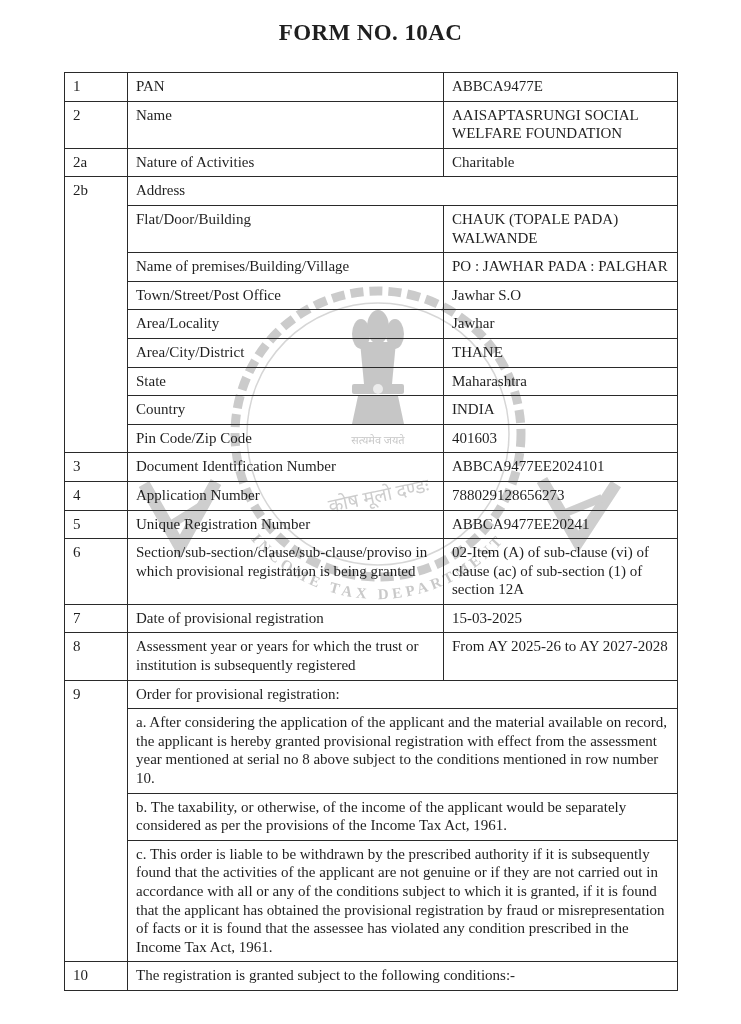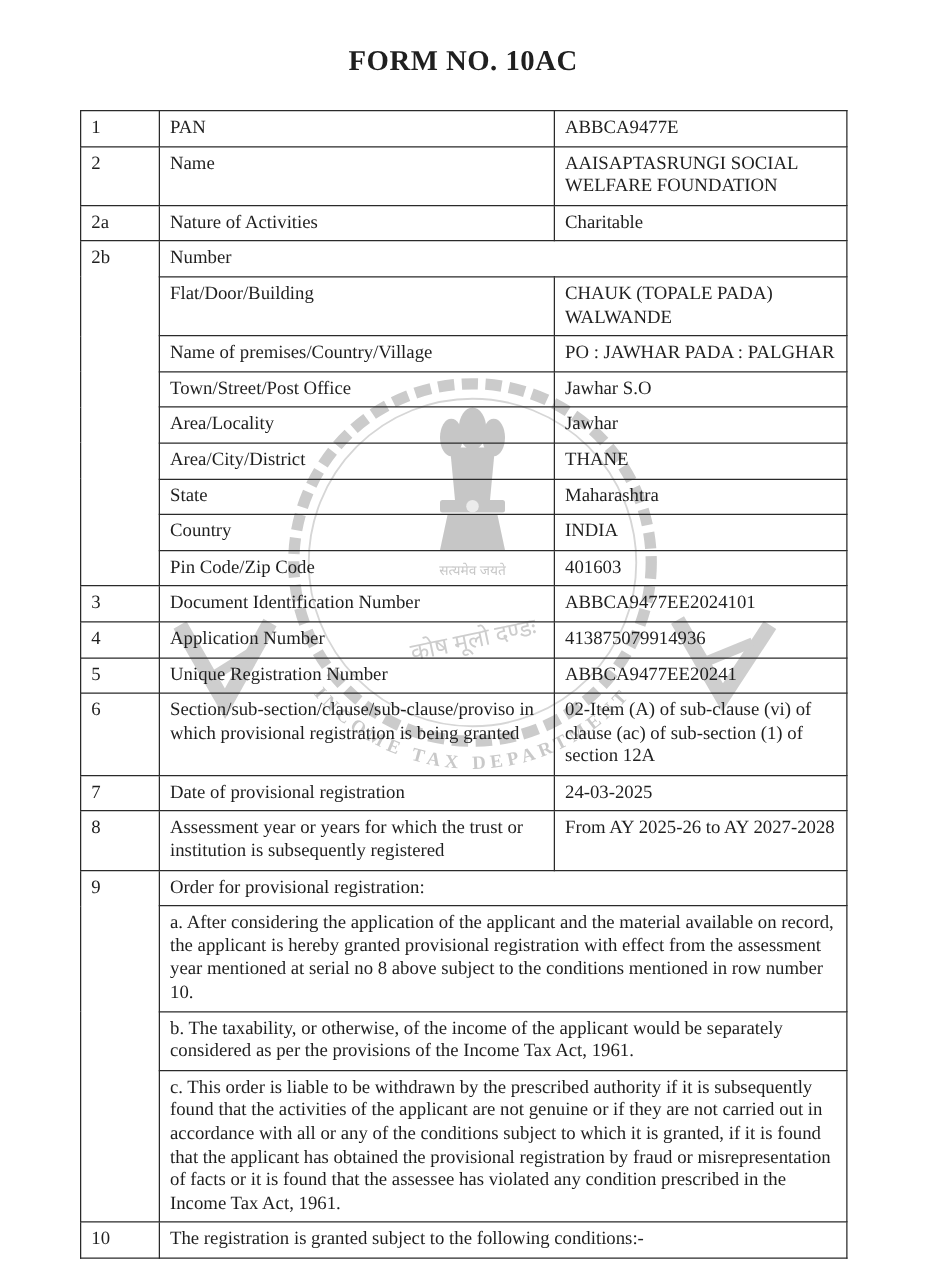--- a/index.html
+++ b/index.html
@@ -10,21 +10,21 @@
   body {
     width: 741px;
     height: 1024px;
     overflow: hidden;
     font-family: "Liberation Serif", "DejaVu Serif", serif;
     color: #1f1f1f;
     position: relative;
   }
   .doc-header {
     text-align: center;
-    padding-top: 36px;
+    padding-top: 20px;
   }
   .doc-title {
     font-size: 23px;
     font-weight: bold;
     letter-spacing: 0.4px;
     margin: 0 0 26px 0;
   }
   .doc-rule {
     font-size: 15px;
     margin: 0 0 9px 0;
@@ -130,28 +130,28 @@
         <td>Name</td>
         <td>AAISAPTASRUNGI SOCIAL WELFARE FOUNDATION</td>
       </tr>
       <tr>
         <td class="num">2a</td>
         <td>Nature of Activities</td>
         <td>Charitable</td>
       </tr>
       <tr>
         <td class="num" rowspan="9">2b</td>
-        <td colspan="2">Number</td>
+        <td colspan="2">Address</td>
       </tr>
       <tr>
         <td>Flat/Door/Building</td>
         <td>CHAUK (TOPALE PADA) WALWANDE</td>
       </tr>
       <tr>
-        <td>Name of premises/Country/Village</td>
+        <td>Name of premises/Building/Village</td>
         <td>PO : JAWHAR PADA : PALGHAR</td>
       </tr>
       <tr>
         <td>Town/Street/Post Office</td>
         <td>Jawhar S.O</td>
       </tr>
       <tr>
         <td>Area/Locality</td>
         <td>Jawhar</td>
       </tr>
@@ -172,36 +172,36 @@
         <td>401603</td>
       </tr>
       <tr>
         <td class="num">3</td>
         <td>Document Identification Number</td>
         <td>ABBCA9477EE2024101</td>
       </tr>
       <tr>
         <td class="num">4</td>
         <td>Application Number</td>
-        <td>413875079914936</td>
+        <td>788029128656273</td>
       </tr>
       <tr>
         <td class="num">5</td>
         <td>Unique Registration Number</td>
         <td>ABBCA9477EE20241</td>
       </tr>
       <tr>
         <td class="num">6</td>
         <td>Section/sub-section/clause/sub-clause/proviso in which provisional registration is being granted</td>
         <td>02-Item (A) of sub-clause (vi) of clause (ac) of sub-section (1) of section 12A</td>
       </tr>
       <tr>
         <td class="num">7</td>
         <td>Date of provisional registration</td>
-        <td>24-03-2025</td>
+        <td>15-03-2025</td>
       </tr>
       <tr>
         <td class="num">8</td>
         <td>Assessment year or years for which the trust or institution is subsequently registered</td>
         <td>From AY 2025-26 to AY 2027-2028</td>
       </tr>
       <tr>
         <td class="num" rowspan="4">9</td>
         <td colspan="2">Order for provisional registration:</td>
       </tr>

